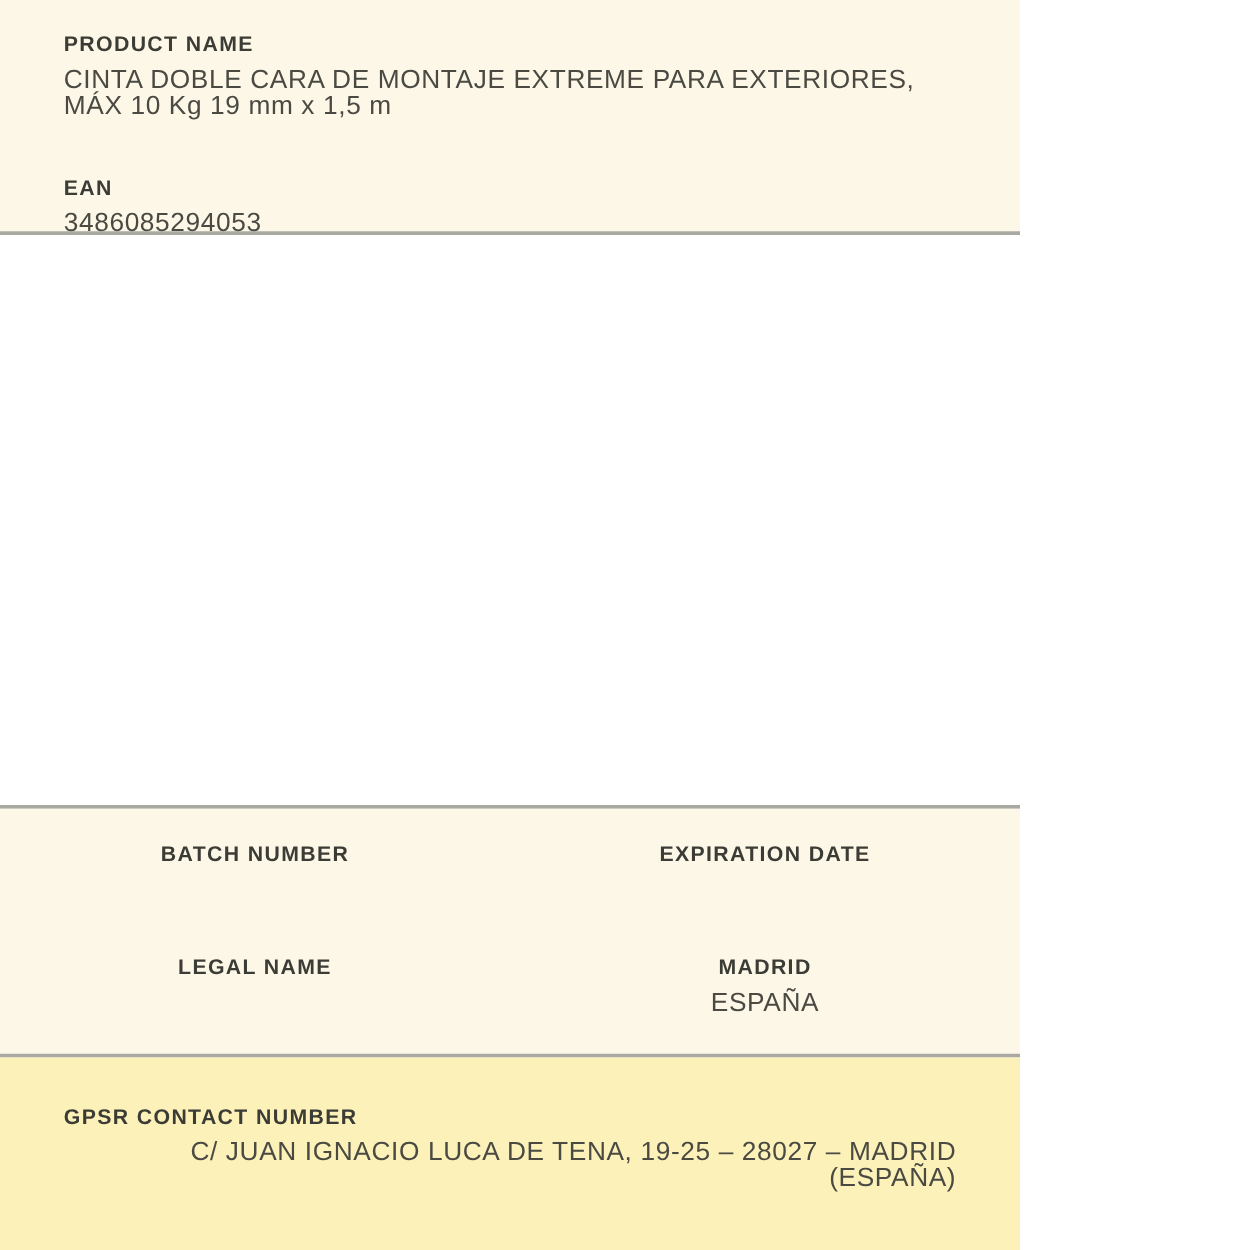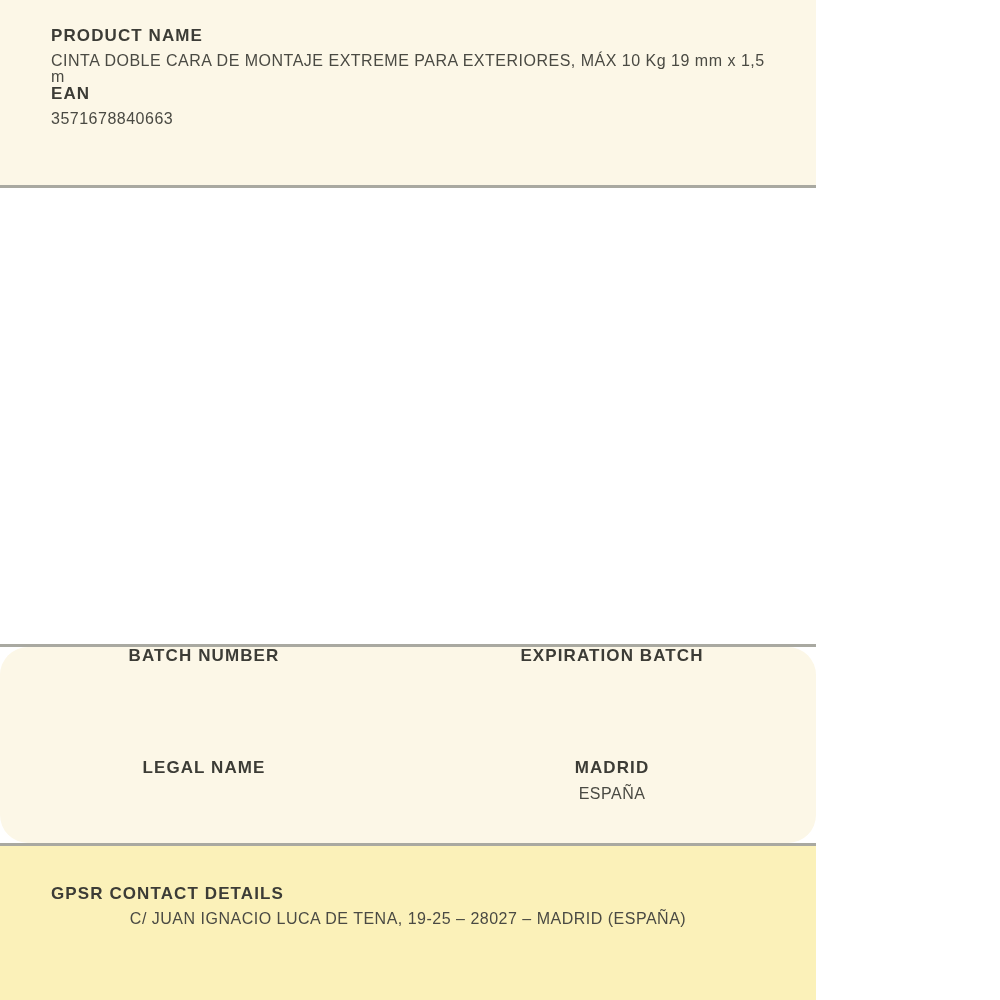--- a/index.html
+++ b/index.html
@@ -33,112 +33,113 @@
     background: var(--divider, #A9A9A1);
   }
   .label {
     font-size: 17px;
     font-weight: bold;
     letter-spacing: 1.1px;
     line-height: 1;
     color: var(--label_text, #3C3C36);
   }
   .value {
-    font-size: 16px;
+    font-size: 21px;
     font-weight: normal;
     letter-spacing: 0.5px;
     line-height: 1;
     color: var(--value_text, #4A4A43);
   }
   
   .top-section {
     height: 185px;
     padding: 27px 51px 0 51px;
   }
   .top-section .value {
     margin-top: 9px;
   }
   .field-ean {
+    margin-top: 47px;
   }
   
   .image-area {
     height: 456px;
     background: var(--white_bg, #ffffff);
   }
   
   .details-section {
     height: 196px;
-    border-radius: 28px;
+    padding-top: 28px;
   }
   .details-row {
     display: grid;
     grid-template-columns: 1fr 1fr;
     text-align: center;
   }
   .details-row .value {
     margin-top: 10px;
     min-height: 17px;
   }
   .details-row.second {
-    margin-top: 68px;
+    margin-top: 46px;
   }
   
   .contact-section {
     height: 154px;
     padding: 39px 51px 0 51px;
   }
   .contact-section .address {
     margin-top: 9px;
-    text-align: center;
+    text-align: right;
   }
 </style>
 </head>
 <body>
 
 <div class="page">
 
   <section class="panel cream top-section">
     <div class="field">
       <div class="label">PRODUCT NAME</div>
       <div class="value">CINTA DOBLE CARA DE MONTAJE EXTREME PARA EXTERIORES, MÁX 10 Kg 19 mm x 1,5 m</div>
     </div>
     <div class="field field-ean">
       <div class="label">EAN</div>
-      <div class="value">3571678840663</div>
+      <div class="value">3486085294053</div>
     </div>
   </section>
 
   <div class="divider"></div>
 
   <section class="image-area"></section>
 
   <div class="divider"></div>
 
   <section class="panel cream details-section">
     <div class="details-row first">
       <div class="cell">
         <div class="label">BATCH NUMBER</div>
         <div class="value"></div>
       </div>
       <div class="cell">
-        <div class="label">EXPIRATION BATCH</div>
+        <div class="label">EXPIRATION DATE</div>
         <div class="value"></div>
       </div>
     </div>
     <div class="details-row second">
       <div class="cell">
         <div class="label">LEGAL NAME</div>
       </div>
       <div class="cell">
         <div class="label">MADRID</div>
         <div class="value">ESPAÑA</div>
       </div>
     </div>
   </section>
 
   <div class="divider"></div>
 
   <section class="panel yellow contact-section">
-    <div class="label">GPSR CONTACT DETAILS</div>
+    <div class="label">GPSR CONTACT NUMBER</div>
     <div class="value address">C/ JUAN IGNACIO LUCA DE TENA, 19-25 – 28027 – MADRID (ESPAÑA)</div>
   </section>
 
 </div>
 
 </body></html>

